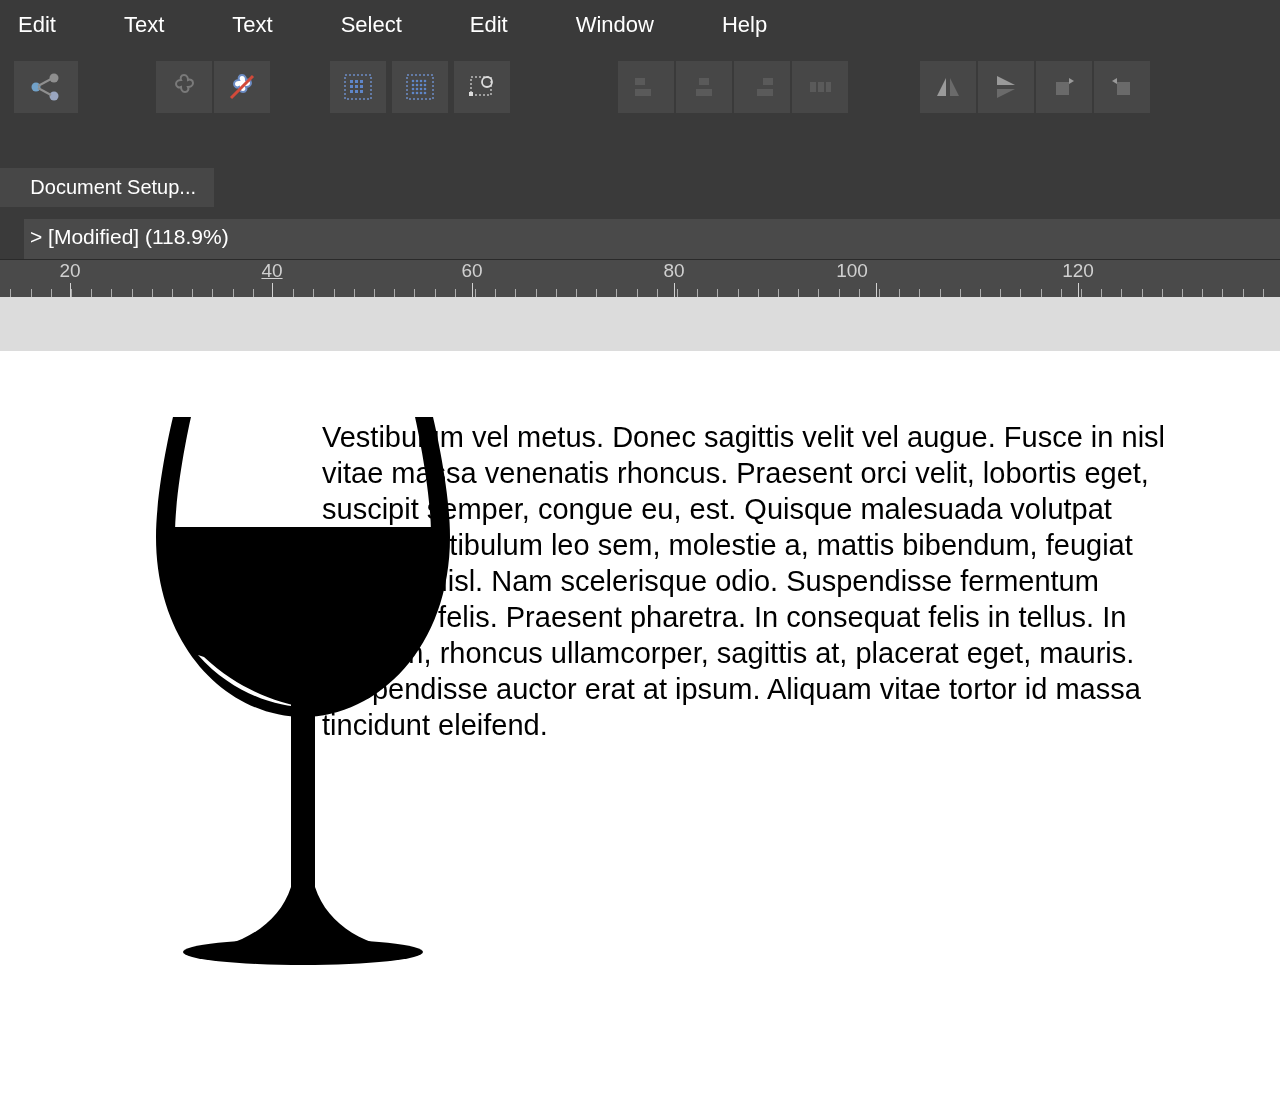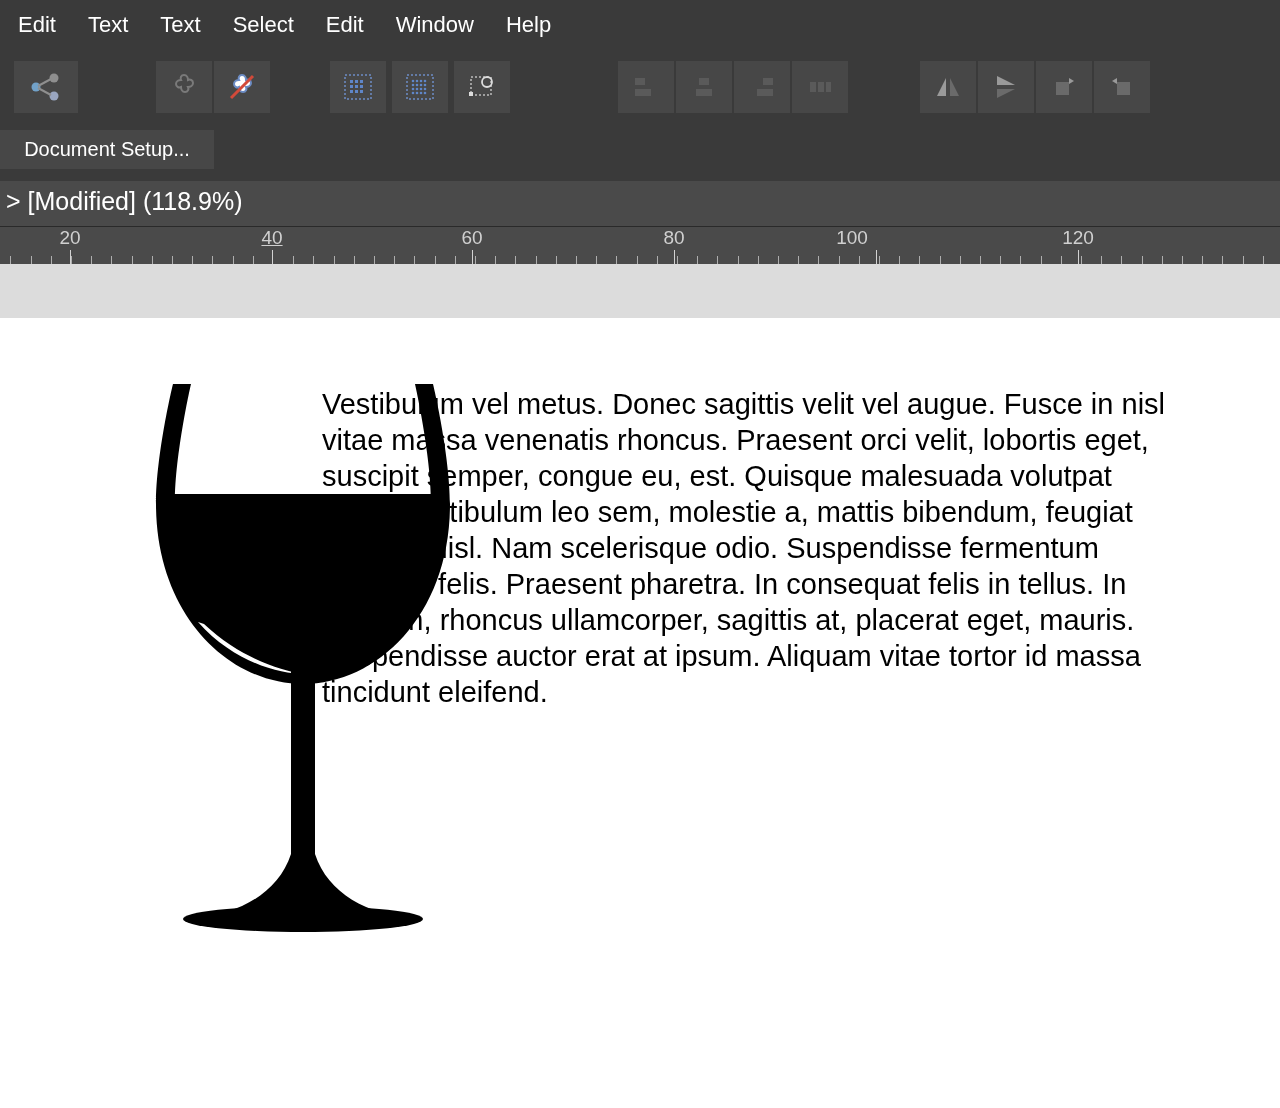--- a/index.html
+++ b/index.html
@@ -7,21 +7,21 @@
       font-family: -apple-system, "Segoe UI", Arial, sans-serif;
       background: #3a3a3a;
       width: 1280px;
       height: 1108px;
       overflow: hidden;
       color: #fff;
     }
     
     .menubar {
       display: flex;
-      gap: 32px;
+      gap: 68px;
       padding: 12px 18px 16px 18px;
       font-size: 22px;
       color: #fff;
     }
     .menubar span { cursor: default; }
     
     .toolbar {
       display: flex;
       align-items: center;
       height: 66px;
@@ -49,28 +49,29 @@
       gap: 22px;
     }
     .tbbtn {
       background: #474747;
       color: #fff;
       font-size: 20px;
       padding: 8px 18px;
       border: none;
       cursor: default;
     }
-    .tbbtn.first { margin-left: 0; width: 214px; text-align: center; }
+    .tbbtn.first { margin-left: 0; width: 214px; text-align: right; margin-top: 38px; }
     .tbbtn.second { width: 160px; text-align: left; }
     
     .tabbar {
       background: #4a4a4a;
       color: #fff;
-      font-size: 25px;
+      font-size: 21px;
       padding: 6px 6px 10px 6px;
+      margin-left: 24px;
     }
     
     .ruler {
       position: relative;
       height: 38px;
       background: #4a4a4a;
       border-top: 1px solid #2a2a2a;
       overflow: hidden;
     }
     .ruler .num {

